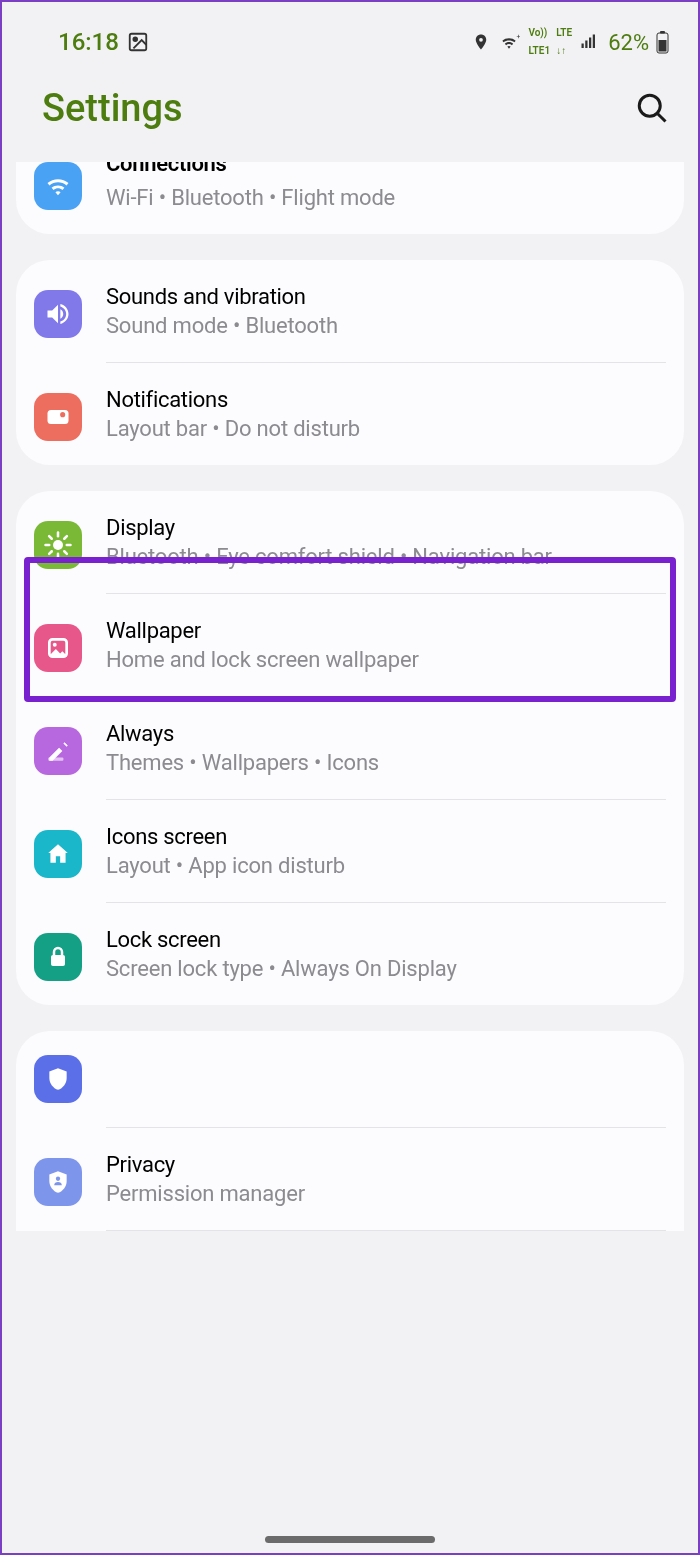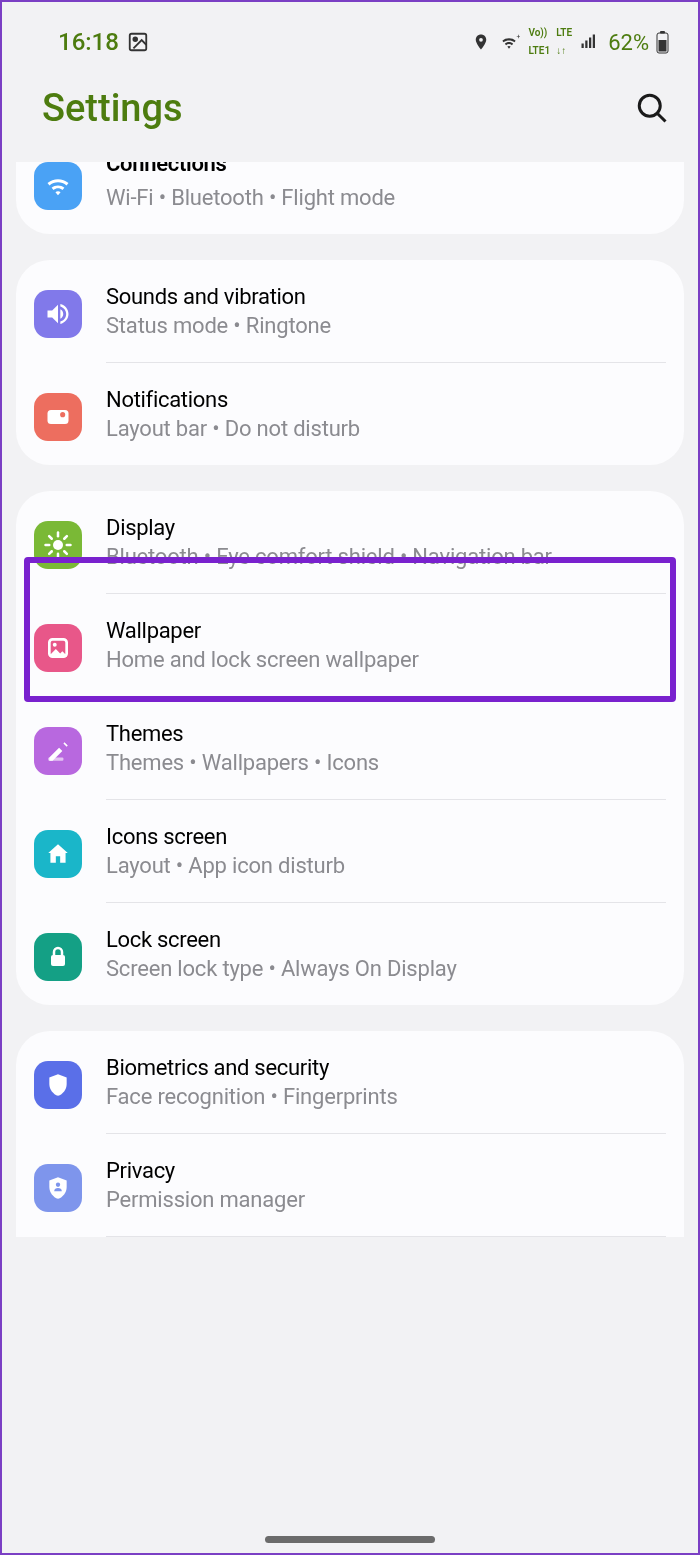--- a/index.html
+++ b/index.html
@@ -145,21 +145,21 @@
 
 <div class="group">
   <div class="item">
     <div class="item-icon" style="background:#8179ea;">
       <svg width="28" height="28" viewBox="0 0 24 24" fill="#fff">
           <path d="M3 9v6h4l5 5V4L7 9H3zm13.5 3c0-1.8-1-3.3-2.5-4v8c1.5-.7 2.5-2.2 2.5-4zm-2.5-8.5v2c3 .9 5 3.5 5 6.5s-2 5.6-5 6.5v2c4-.9 7-4.4 7-8.5s-3-7.6-7-8.5z"></path>
         </svg>
     </div>
     <div class="item-text">
       <div class="item-title">Sounds and vibration</div>
-      <div class="item-sub">Status mode  •  Ringtone</div>
+      <div class="item-sub">Sound mode  •  Bluetooth</div>
     </div>
   </div>
   <div class="divider"></div>
   <div class="item">
     <div class="item-icon" style="background:#ed6e5f;">
       <svg width="28" height="28" viewBox="0 0 24 24" fill="#fff">
           <rect x="3" y="6" width="18" height="12" rx="3"></rect>
           <circle cx="16" cy="10" r="2.2" fill="#ed6e5f"></circle>
         </svg>
     </div>
@@ -208,21 +208,21 @@
   </div>
   <div class="divider"></div>
   <div class="item">
     <div class="item-icon" style="background:#b868df;">
       <svg width="26" height="26" viewBox="0 0 24 24" fill="#fff">
           <path d="M18 4l3 3-1 1-3-3 1-1zM4 18l9-9 3 3-9 9H4v-3z"></path>
           <rect x="3" y="18" width="14" height="3" rx="1" fill="#fff" opacity="0.6"></rect>
         </svg>
     </div>
     <div class="item-text">
-      <div class="item-title">Themes</div>
+      <div class="item-title">Always</div>
       <div class="item-sub">Themes  •  Wallpapers  •  Icons</div>
     </div>
   </div>
   <div class="divider"></div>
   <div class="item">
     <div class="item-icon" style="background:#1ab6c9;">
       <svg width="26" height="26" viewBox="0 0 24 24" fill="#fff">
           <path d="M12 3l9 8h-2v9h-5v-6h-4v6H5v-9H3l9-8z"></path>
         </svg>
     </div>
@@ -246,24 +246,20 @@
   </div>
 </div>
 
 <div class="group" style="margin-bottom:0;border-bottom-left-radius:0;border-bottom-right-radius:0;">
   <div class="item">
     <div class="item-icon" style="background:#5a6fe8;">
       <svg width="26" height="26" viewBox="0 0 24 24" fill="#fff">
           <path d="M12 2l8 3v6c0 5-3.5 9.5-8 11-4.5-1.5-8-6-8-11V5l8-3z"></path>
         </svg>
     </div>
-    <div class="item-text">
-      <div class="item-title">Biometrics and security</div>
-      <div class="item-sub">Face recognition  •  Fingerprints</div>
-    </div>
   </div>
   <div class="divider"></div>
   <div class="item">
     <div class="item-icon" style="background:#7e95ec;">
       <svg width="26" height="26" viewBox="0 0 24 24" fill="#fff">
           <path d="M12 2l8 3v6c0 5-3.5 9.5-8 11-4.5-1.5-8-6-8-11V5l8-3z"></path>
           <circle cx="12" cy="9" r="2" fill="#7e95ec"></circle>
           <path d="M8.5 15c0-2 1.5-3 3.5-3s3.5 1 3.5 3" fill="#7e95ec"></path>
         </svg>
     </div>

